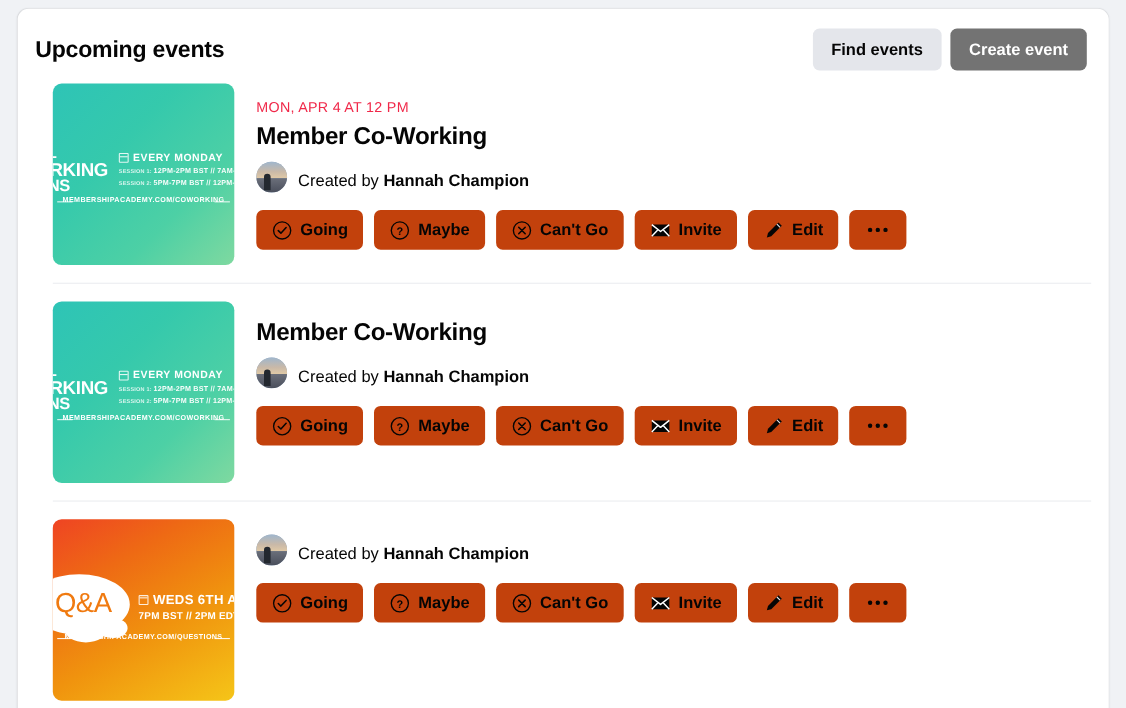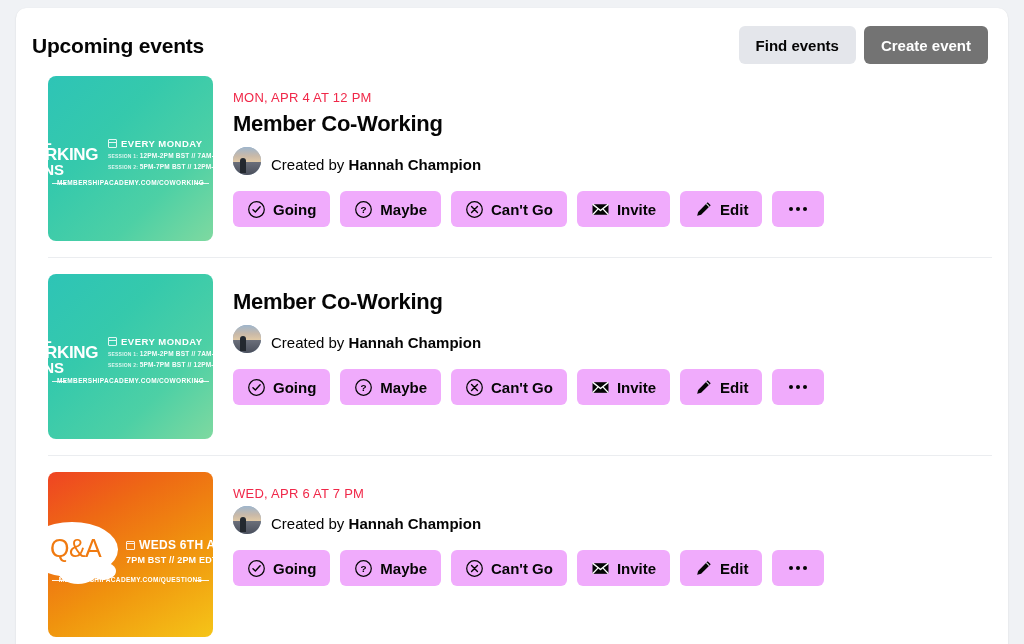--- a/index.html
+++ b/index.html
@@ -353,21 +353,21 @@
     display: flex;
     align-items: center;
     gap: 10px;
   }
 
   .action-btn {
     display: inline-flex;
     align-items: center;
     justify-content: center;
     gap: 7px;
-    background: #f0abfc;
+    background: #c2410c;
     border: none;
     border-radius: 6px;
     height: 36px;
     padding: 0 14px;
     font-family: "Liberation Sans", sans-serif;
     font-size: 15px;
     font-weight: bold;
     color: #050505;
     cursor: pointer;
     white-space: nowrap;
@@ -597,21 +597,20 @@
                 <div class="qa-text">Q&amp;A</div>
                 <div class="weds">
                   <span class="cal-glyph"></span>
                   <span>WEDS 6TH A</span>
                 </div>
                 <div class="times">7PM BST // 2PM EDT</div>
                 <div class="url">MEMBERSHIPACADEMY.COM/QUESTIONS</div>
               </div>
             </div>
             <div class="details">
-              <div class="event-date">WED, APR 6 AT 7 PM</div>
               <div class="creator-line">
                 <div class="avatar">
                   <div class="sky"></div>
                   <div class="land"></div>
                   <div class="figure"></div>
                 </div>
                 <div class="creator-text">Created by <b>Hannah Champion</b></div>
               </div>
               <div class="actions">
                 <button class="action-btn">

